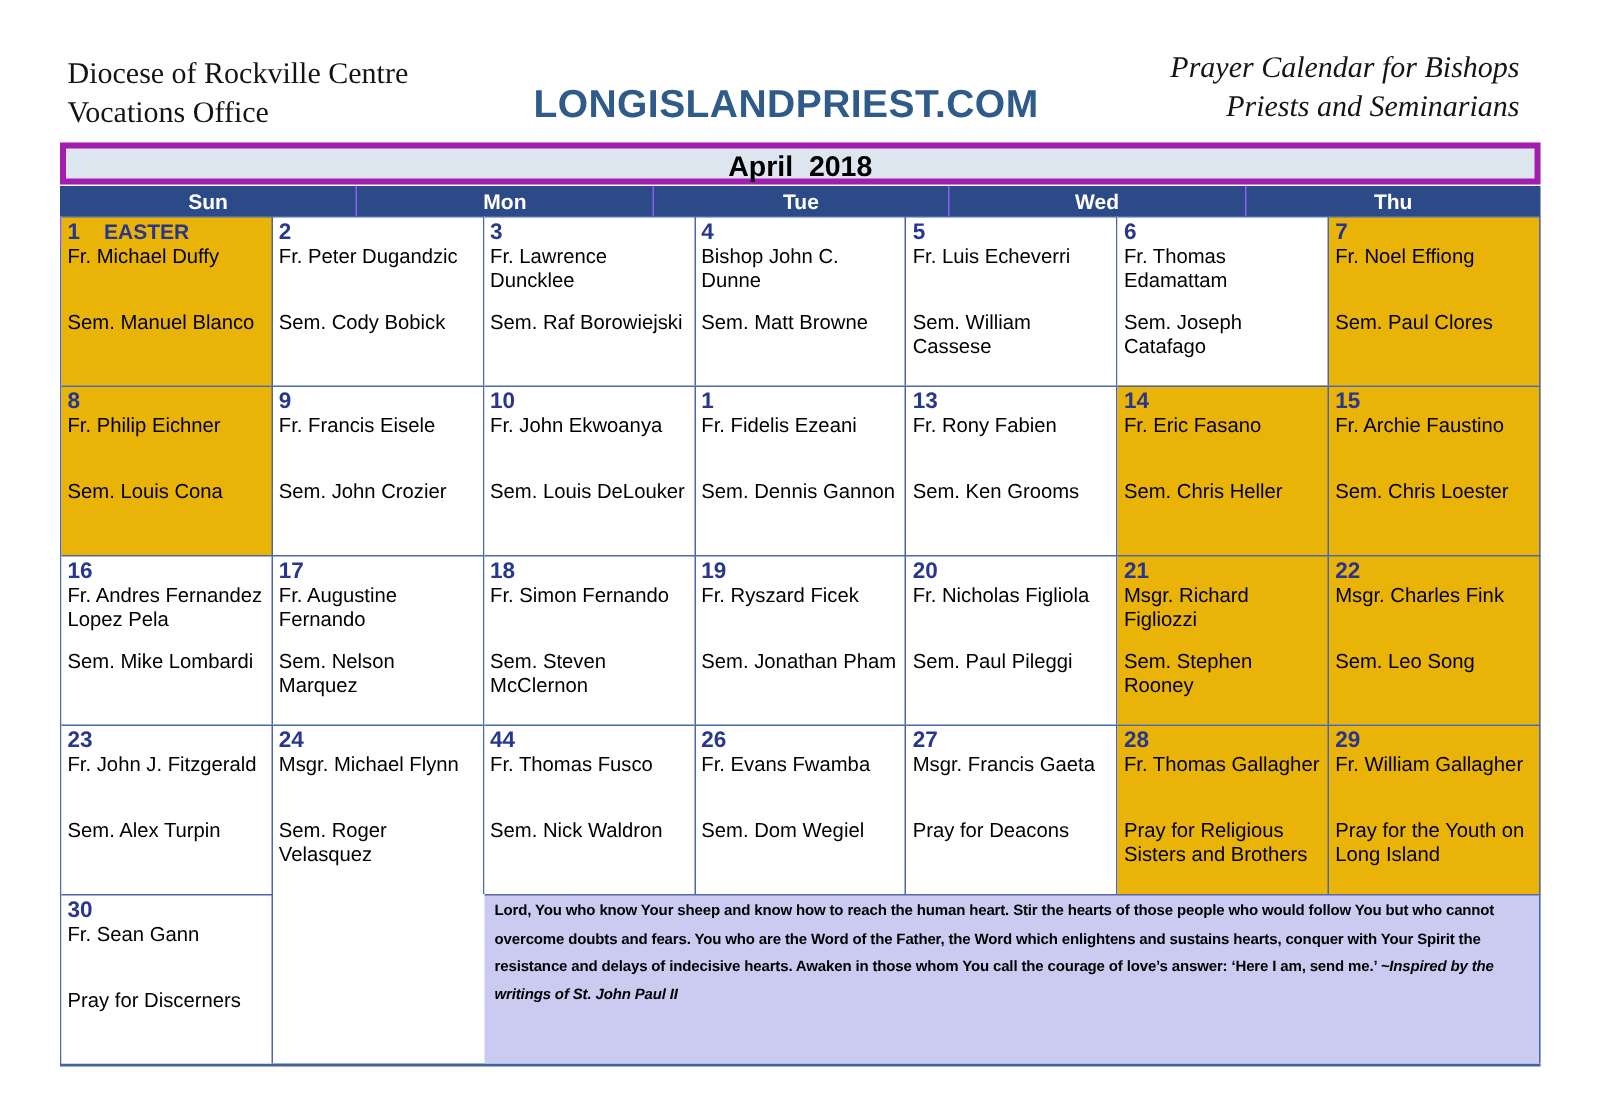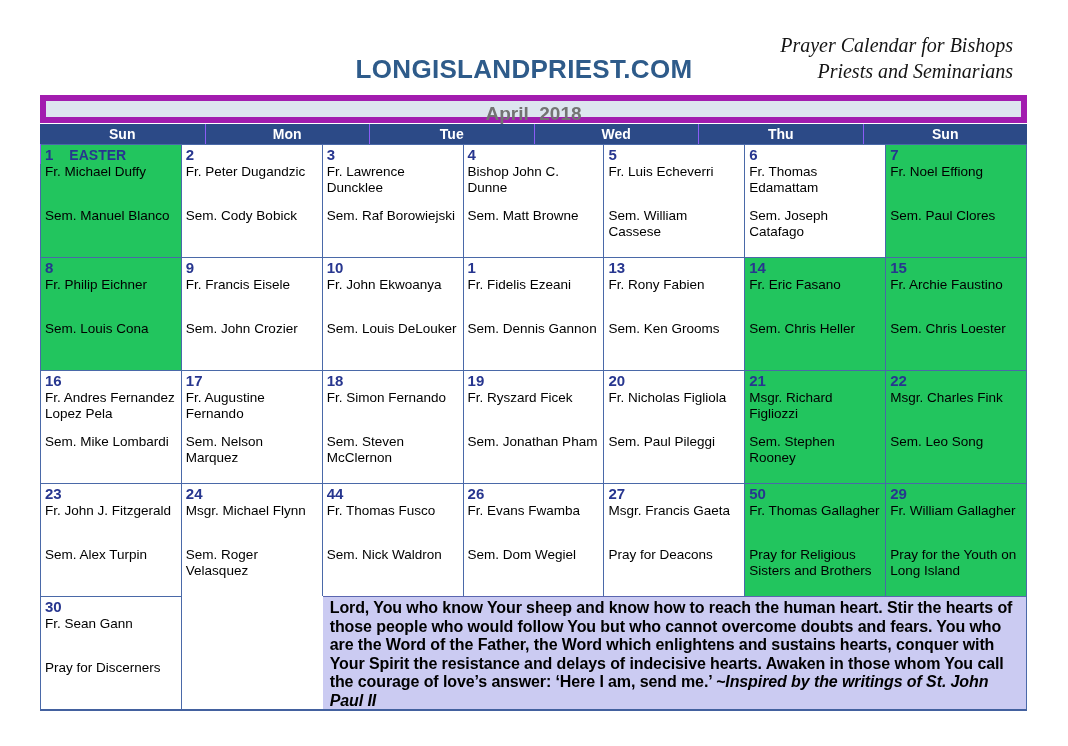--- a/index.html
+++ b/index.html
@@ -10,48 +10,52 @@
   .hdr-left{position:absolute;left:45px;top:36px;
             font-family:"Liberation Serif",serif;font-size:20px;line-height:26px;color:#141414;}
   .hdr-site{position:absolute;left:0;right:20px;top:54px;text-align:center;
             font-size:26px;font-weight:bold;color:#2e5b8a;letter-spacing:.3px;}
   .hdr-right{position:absolute;right:55px;top:32px;text-align:right;
              font-family:"Liberation Serif",serif;font-size:20px;line-height:26px;color:#141414;font-style:italic;}
 
   
   .calendar{position:absolute;left:40px;top:95px;width:987px;}
   .cal-title{box-sizing:border-box;height:28px;line-height:26px;background:#dde5ef;
-             border:6px solid #a21caf;text-align:center;font-size:19px;font-weight:bold;
-             color:#737373;white-space:pre;margin-bottom:1px;}
-  .day-row{display:grid;grid-template-columns:repeat(6,1fr);height:20px;background:#2c4a87;}
+             border:4px solid #a21caf;text-align:center;font-size:19px;font-weight:bold;
+             color:#000000;white-space:pre;margin-bottom:1px;}
+  .day-row{display:grid;grid-template-columns:repeat(5,1fr);height:20px;background:#2c4a87;}
   .day-cell{box-sizing:border-box;line-height:20px;text-align:center;color:#ffffff;
             font-size:14px;font-weight:bold;border-left:1px solid #8b5cf6;}
   .day-cell:first-child{border-left:none;}
 
   .cal-grid{display:grid;grid-template-columns:repeat(7,1fr);grid-auto-rows:113px;
             border-left:1px solid #4a69a8;border-bottom:2px solid #43619f;}
   .cell{box-sizing:border-box;background:#ffffff;border-right:1px solid #4a69a8;
         border-top:1px solid #4a69a8;padding:1px 4px 0 4px;overflow:hidden;
         font-size:13.5px;line-height:16px;color:#000;}
-  .cell.weekend{background:#22c55e;}
+  .cell.weekend{background:#eab308;}
   .cell .date{font-size:15px;line-height:17px;font-weight:bold;color:#27368f;}
   .cell .tag{margin-left:16px;font-size:14px;}
   .cell .priest{min-height:44px;}
 
   .prayer{grid-column:3/8;box-sizing:border-box;background:#cbcbf2;
           border-right:1px solid #4a69a8;border-top:1px solid #5b66b0;
-          padding:2px 7px;font-size:16px;line-height:18.5px;font-weight:bold;
+          padding:2px 7px;font-size:10px;line-height:18.5px;font-weight:bold;
           letter-spacing:-0.1px;color:#000;}
   .prayer .attr{font-style:italic;}
 </style>
 </head>
 <body>
 
 <div class="page">
 
+  <div class="hdr-left">
+    <div>Diocese of Rockville Centre</div>
+    <div>Vocations Office</div>
+  </div>
   <div class="hdr-site">LONGISLANDPRIEST.COM</div>
   <div class="hdr-right">
     <div>Prayer Calendar for Bishops</div>
     <div>Priests and Seminarians</div>
   </div>
 
   <div class="calendar">
     <div class="cal-title">April  2018</div>
     <div class="day-row">
         <div class="day-cell">Sun</div>
@@ -187,21 +191,21 @@
       <div><span class="date">26</span></div>
       <div class="priest">Fr. Evans Fwamba</div>
       <div class="sem">Sem. Dom Wegiel</div>
     </div>
         <div class="cell">
       <div><span class="date">27</span></div>
       <div class="priest">Msgr. Francis Gaeta</div>
       <div class="sem">Pray for Deacons</div>
     </div>
         <div class="cell weekend">
-      <div><span class="date">50</span></div>
+      <div><span class="date">28</span></div>
       <div class="priest">Fr. Thomas Gallagher</div>
       <div class="sem">Pray for Religious Sisters and Brothers</div>
     </div>
         <div class="cell weekend">
       <div><span class="date">29</span></div>
       <div class="priest">Fr. William Gallagher</div>
       <div class="sem">Pray for the Youth on Long Island</div>
     </div>
         <div class="cell">
       <div><span class="date">30</span></div>

